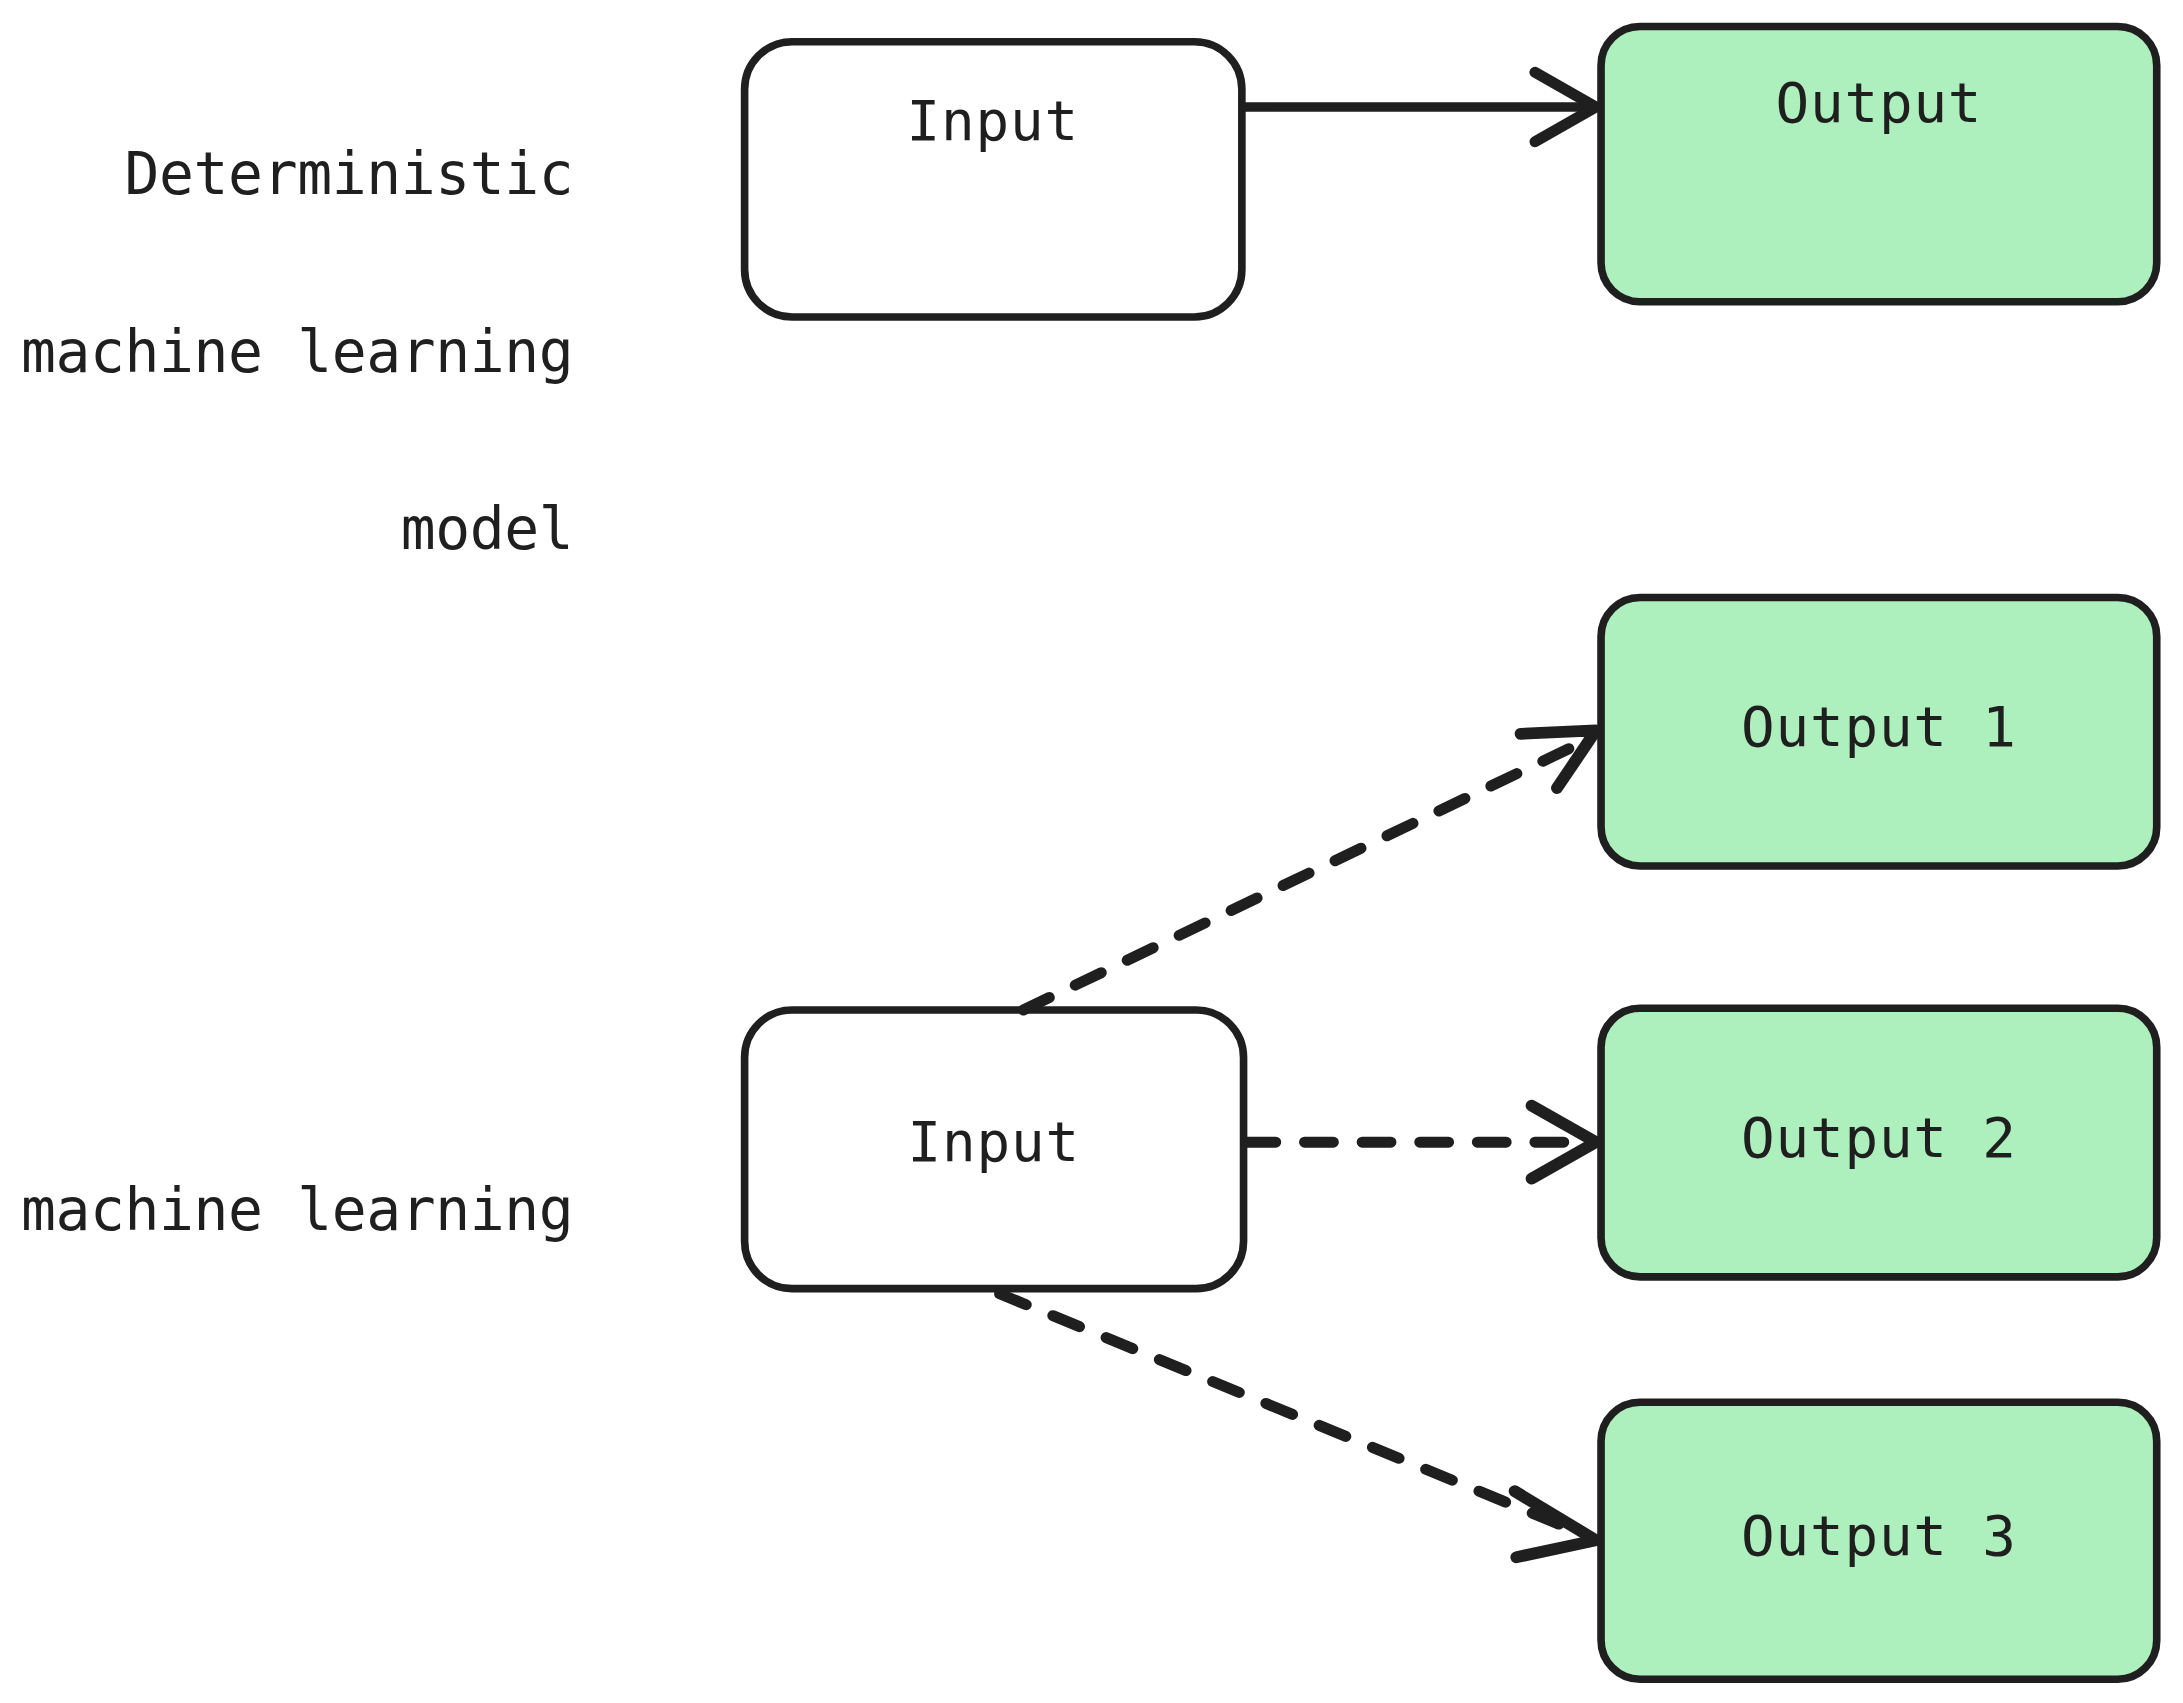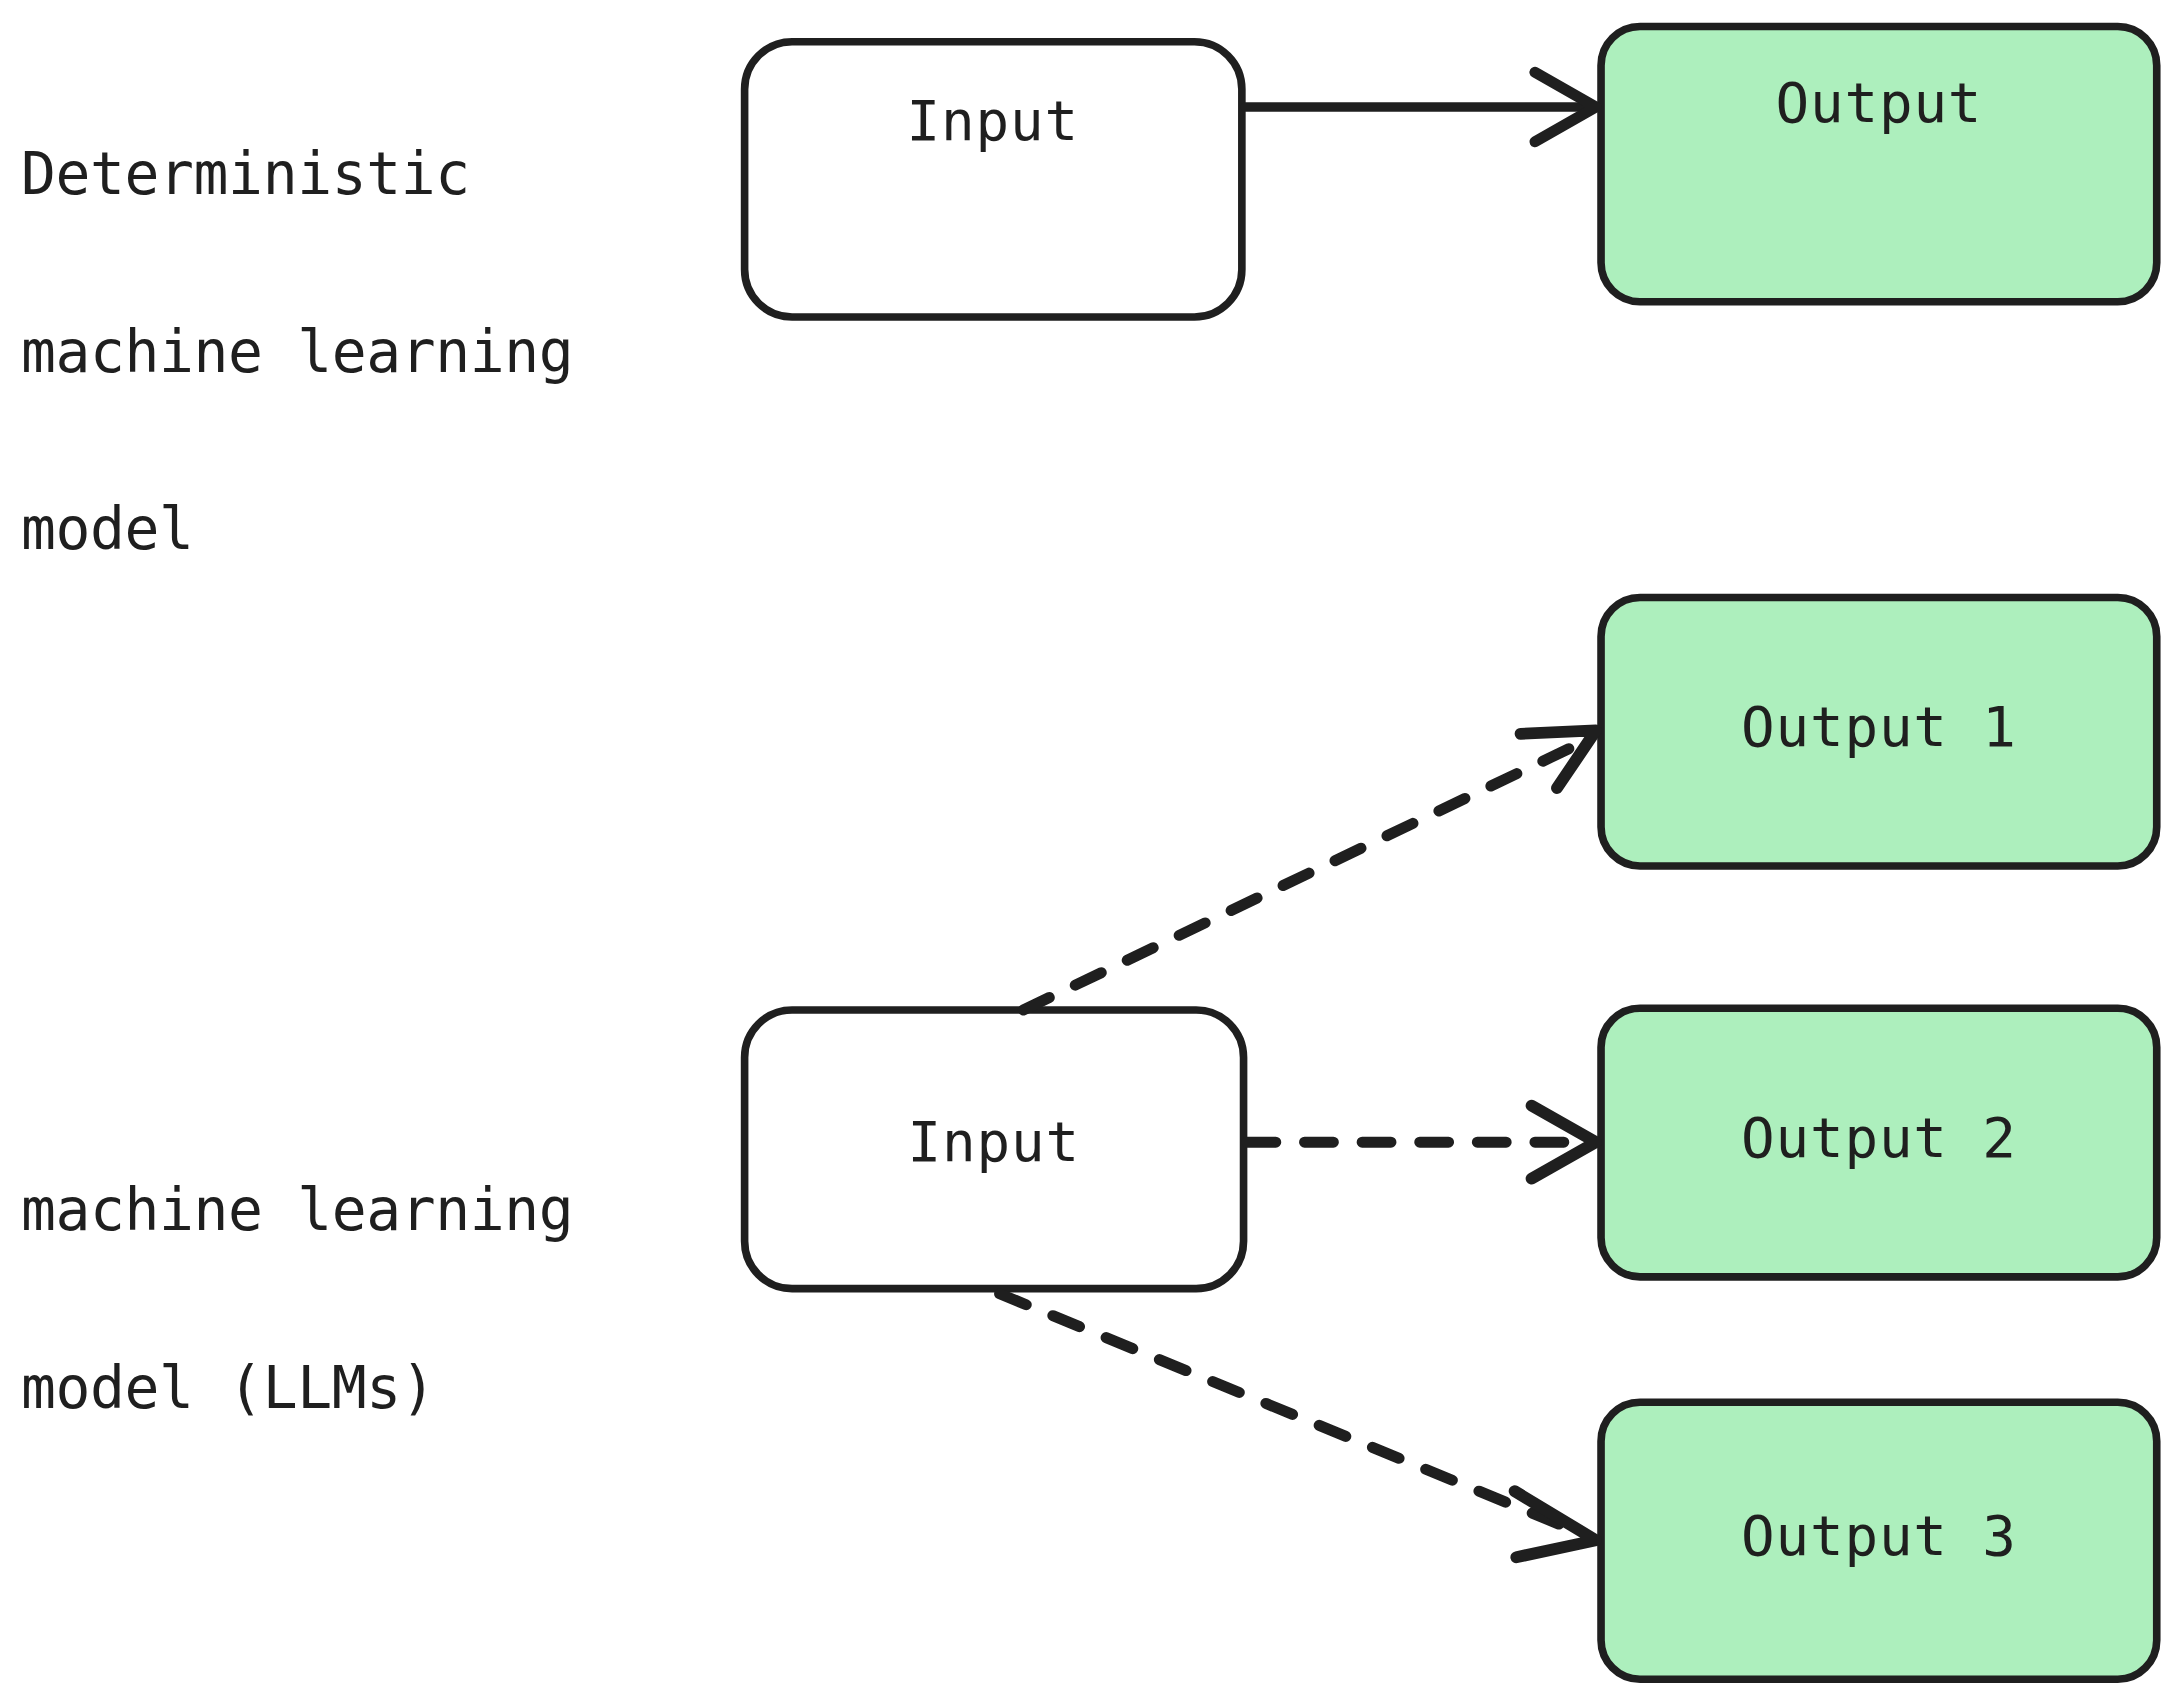--- a/index.html
+++ b/index.html
@@ -39,29 +39,28 @@
     font-size: 66px;
     fill: #1f1f1f;
     letter-spacing: 1px;
   }
 </style>
 </head>
 <body>
 
 <div id="canvas">
 
-  <div class="section-label" style="left:21px; top:27px;">
+  <div class="section-label" style="left:21px; top:27px;text-align:right;">
     <div>Deterministic</div>
     <div>machine learning</div>
     <div>model</div>
   </div>
 
   <div class="section-label" style="left:21px; top:1063px;">
     <div>machine learning</div>
-    <div>model (LLMs)</div>
   </div>
 
   <svg id="diagram-svg" viewBox="0 0 2577 2011" xmlns="http://www.w3.org/2000/svg">
 
     <g>
       <rect x="879" y="49" width="587" height="325" rx="56" ry="56" fill="#ffffff" stroke="#1f1f1f" stroke-width="9"></rect>
       <text x="1172" y="147" text-anchor="middle" dominant-baseline="middle" class="node-label">Input</text>
     </g>
 
     <g>

